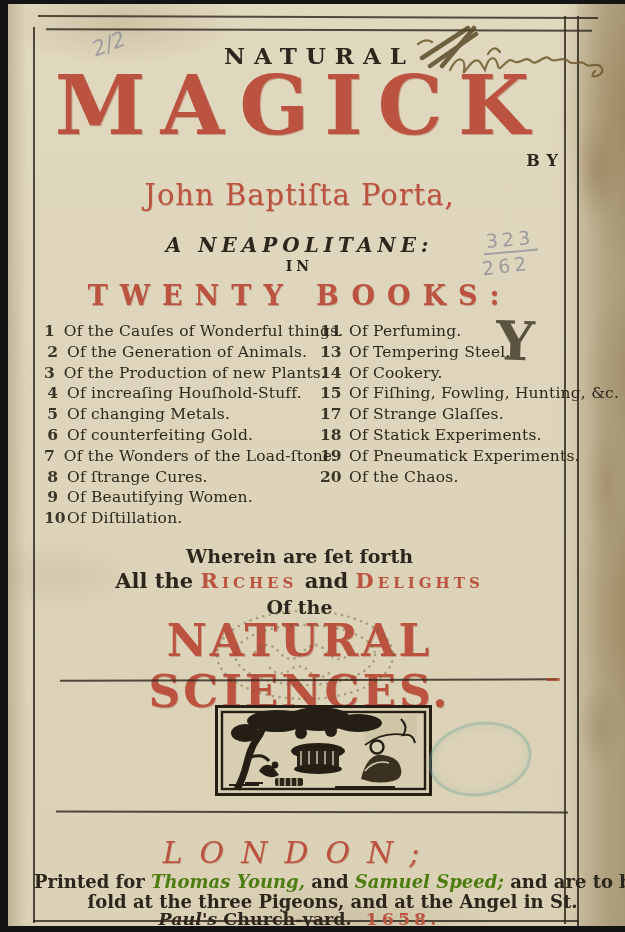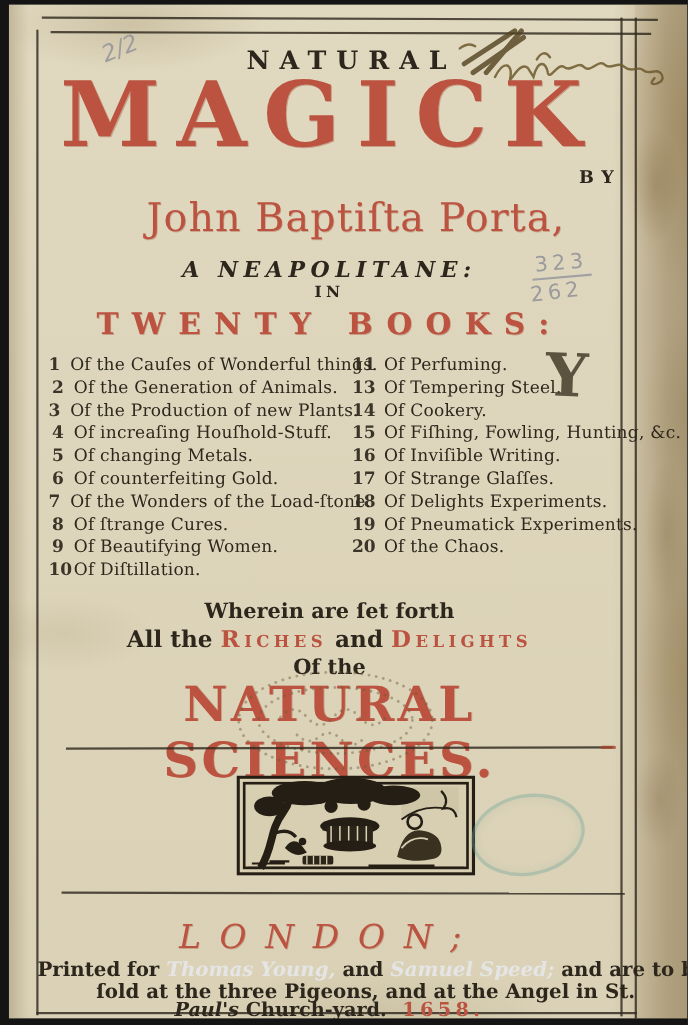--- a/index.html
+++ b/index.html
@@ -39,21 +39,21 @@
   #divider-1{left:60px;top:679px;width:497px;height:2px;transform:rotate(-.15deg);}
   #divider-1-redtip{left:546px;top:678px;width:14px;height:3px;background:rgba(165,70,45,.8);border-radius:2px;}
   #divider-2{left:56px;top:811px;width:512px;height:2px;transform:rotate(.1deg);}
   
   .ctext{position:absolute;left:34px;width:531px;text-align:center;color:#2d261c;}
   .red{color:#bb5340;}
   #series-title{top:42px;font-size:23px;font-weight:700;letter-spacing:9px;padding-left:20px;}
   #main-title{top:64px;font-size:82px;font-weight:700;letter-spacing:15px;line-height:1;
               text-shadow:1px 1px 0 rgba(150,60,40,.35);}
   #by-label{top:151px;font-size:16px;font-weight:700;letter-spacing:7px;text-align:right;}
-  #author{top:178px;font-size:36px;letter-spacing:1px;text-shadow:.6px .6px 0 rgba(150,60,40,.3);margin-left:24px;}
+  #author{top:178px;font-size:29px;letter-spacing:1px;text-shadow:.6px .6px 0 rgba(150,60,40,.3);}
   #author-epithet{top:233px;font-size:20px;font-weight:700;font-style:italic;letter-spacing:5px;}
   #in-label{top:258px;font-size:14px;font-weight:700;letter-spacing:4px;}
   #books-heading{top:280px;font-size:27px;font-weight:700;letter-spacing:12px;
                  text-shadow:.7px .7px 0 rgba(150,60,40,.35);}
   
   #book-list{position:absolute;left:44px;top:321px;width:528px;display:flex;color:#2e2godine71c;}
   #book-list{color:#2e271c;}
   #book-col-left{width:276px;}
   #book-col-right{width:252px;}
   .book-row{display:flex;height:20.8px;font-size:15.5px;line-height:20.5px;white-space:nowrap;}
@@ -67,21 +67,21 @@
   .sc{font-variant:small-caps;letter-spacing:4px;font-weight:700;}
   #subtitle-line3{top:596px;font-size:19px;font-weight:700;}
   #sciences-title{top:615px;font-size:44px;font-weight:600;letter-spacing:3px;
                   text-shadow:.8px .8px 0 rgba(150,60,40,.3);}
   
   #imprint-city{top:835px;font-size:30px;font-weight:400;font-style:italic;letter-spacing:17px;
                 text-shadow:.7px .7px 0 rgba(150,60,40,.3);}
   #imprint-line1{top:871px;font-size:18px;font-weight:700;white-space:nowrap;}
   #imprint-line2{top:891px;font-size:18px;font-weight:700;margin-left:33px;}
   #imprint-line3{top:909px;font-size:17.5px;font-weight:700;}
-  .red-it{color:#e5e5e5;font-style:italic;}
+  .red-it{color:#4d7c0f;font-style:italic;}
   .it{font-style:italic;}
   #imprint-year{letter-spacing:4px;margin-left:14px;}
   
   .pencil{position:absolute;font-family:"DejaVu Sans",sans-serif;color:#94949a;}
   #pencil-fraction{left:92px;top:32px;font-size:21px;font-style:italic;transform:rotate(-22deg);opacity:.85;}
   #pencil-shelf{left:483px;top:228px;font-size:19px;letter-spacing:4px;text-align:center;opacity:.9;}
   #pencil-shelf .n1{display:inline-block;border-bottom:2px solid #9b9ba0;transform:rotate(-5deg);padding:0 3px 1px;}
   #pencil-shelf .n2{display:block;transform:rotate(-7deg) translateX(-4px);margin-top:1px;}
   #pencil-slash{left:295px;top:168px;width:2px;height:26px;background:#8e8e92;transform:rotate(18deg);opacity:.8;}
   #ink-y-mark{position:absolute;left:496px;top:314px;font-size:54px;font-weight:600;color:#4a4030;
@@ -169,30 +169,26 @@
         </div>
         <div class="book-row">
           <span class="book-num">14</span>
           <span class="book-title">Of Cookery.</span>
         </div>
         <div class="book-row">
           <span class="book-num">15</span>
           <span class="book-title">Of Fiſhing, Fowling, Hunting, &amp;c.</span>
         </div>
         <div class="book-row">
-          <span class="book-num">16</span>
-          <span class="book-title">Of Inviſible Writing.</span>
-        </div>
-        <div class="book-row">
           <span class="book-num">17</span>
           <span class="book-title">Of Strange Glaſſes.</span>
         </div>
         <div class="book-row">
           <span class="book-num">18</span>
-          <span class="book-title">Of Delights Experiments.</span>
+          <span class="book-title">Of Statick Experiments.</span>
         </div>
         <div class="book-row">
           <span class="book-num">19</span>
           <span class="book-title">Of Pneumatick Experiments.</span>
         </div>
         <div class="book-row">
           <span class="book-num">20</span>
           <span class="book-title">Of the Chaos.</span>
         </div>
       </div>

